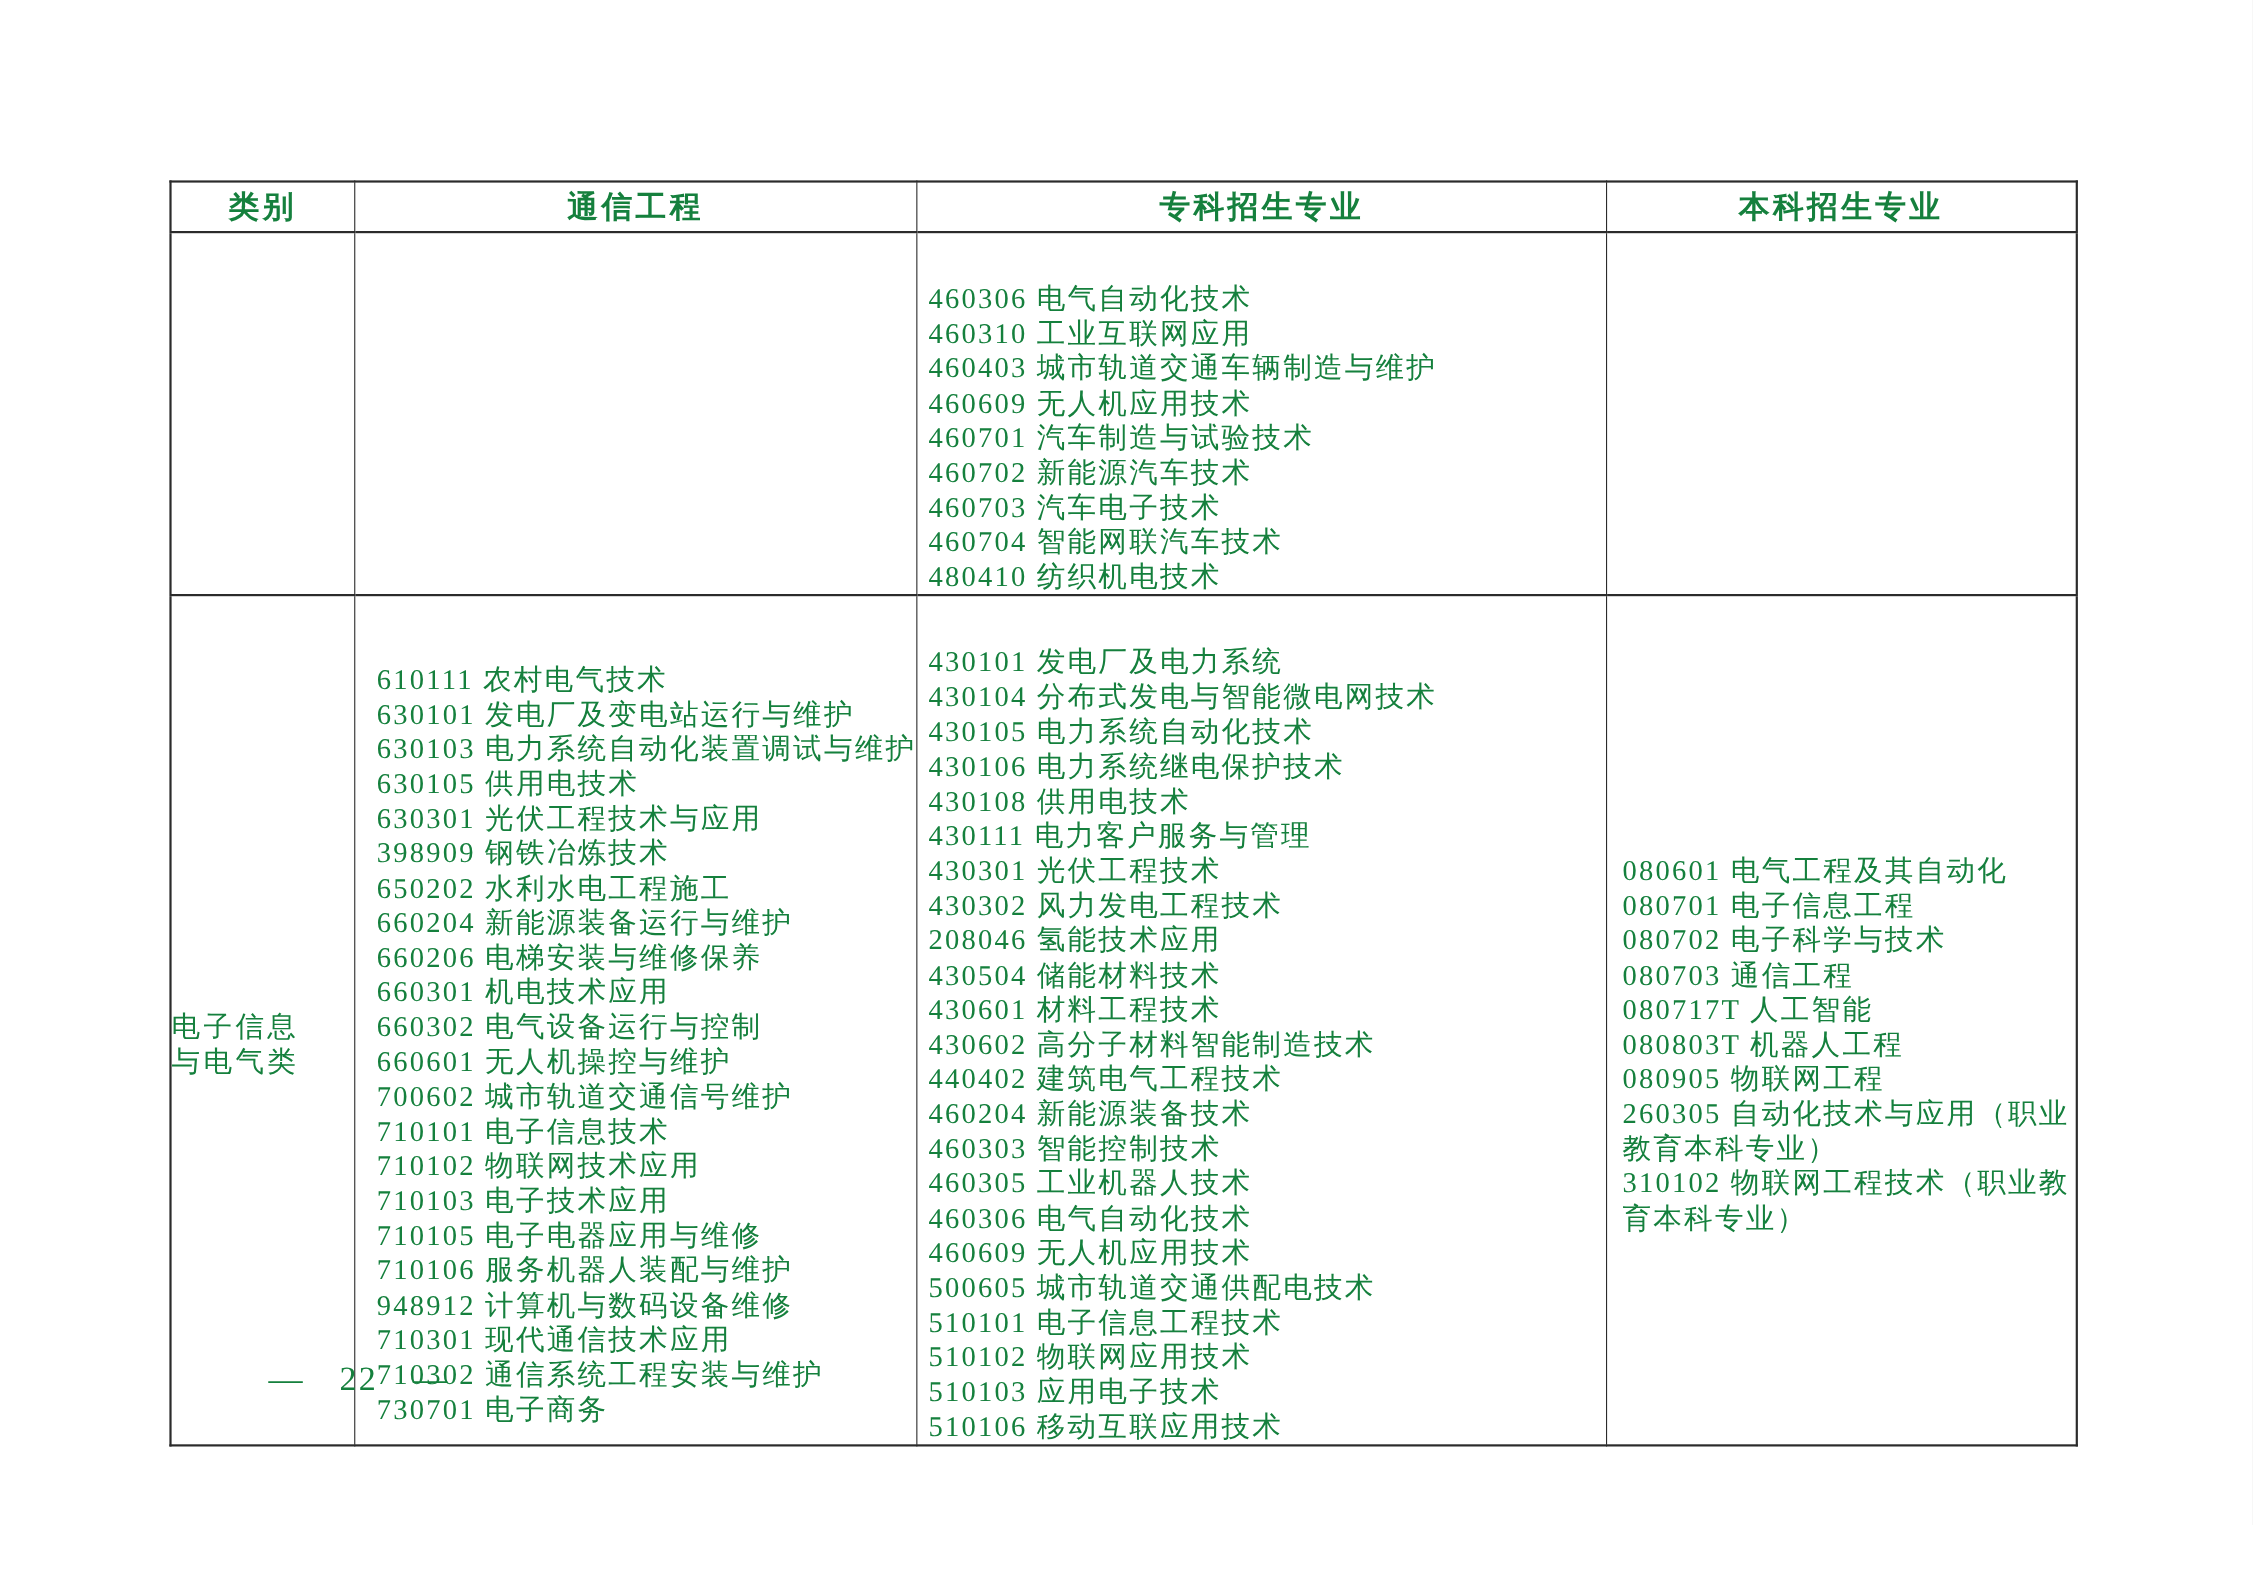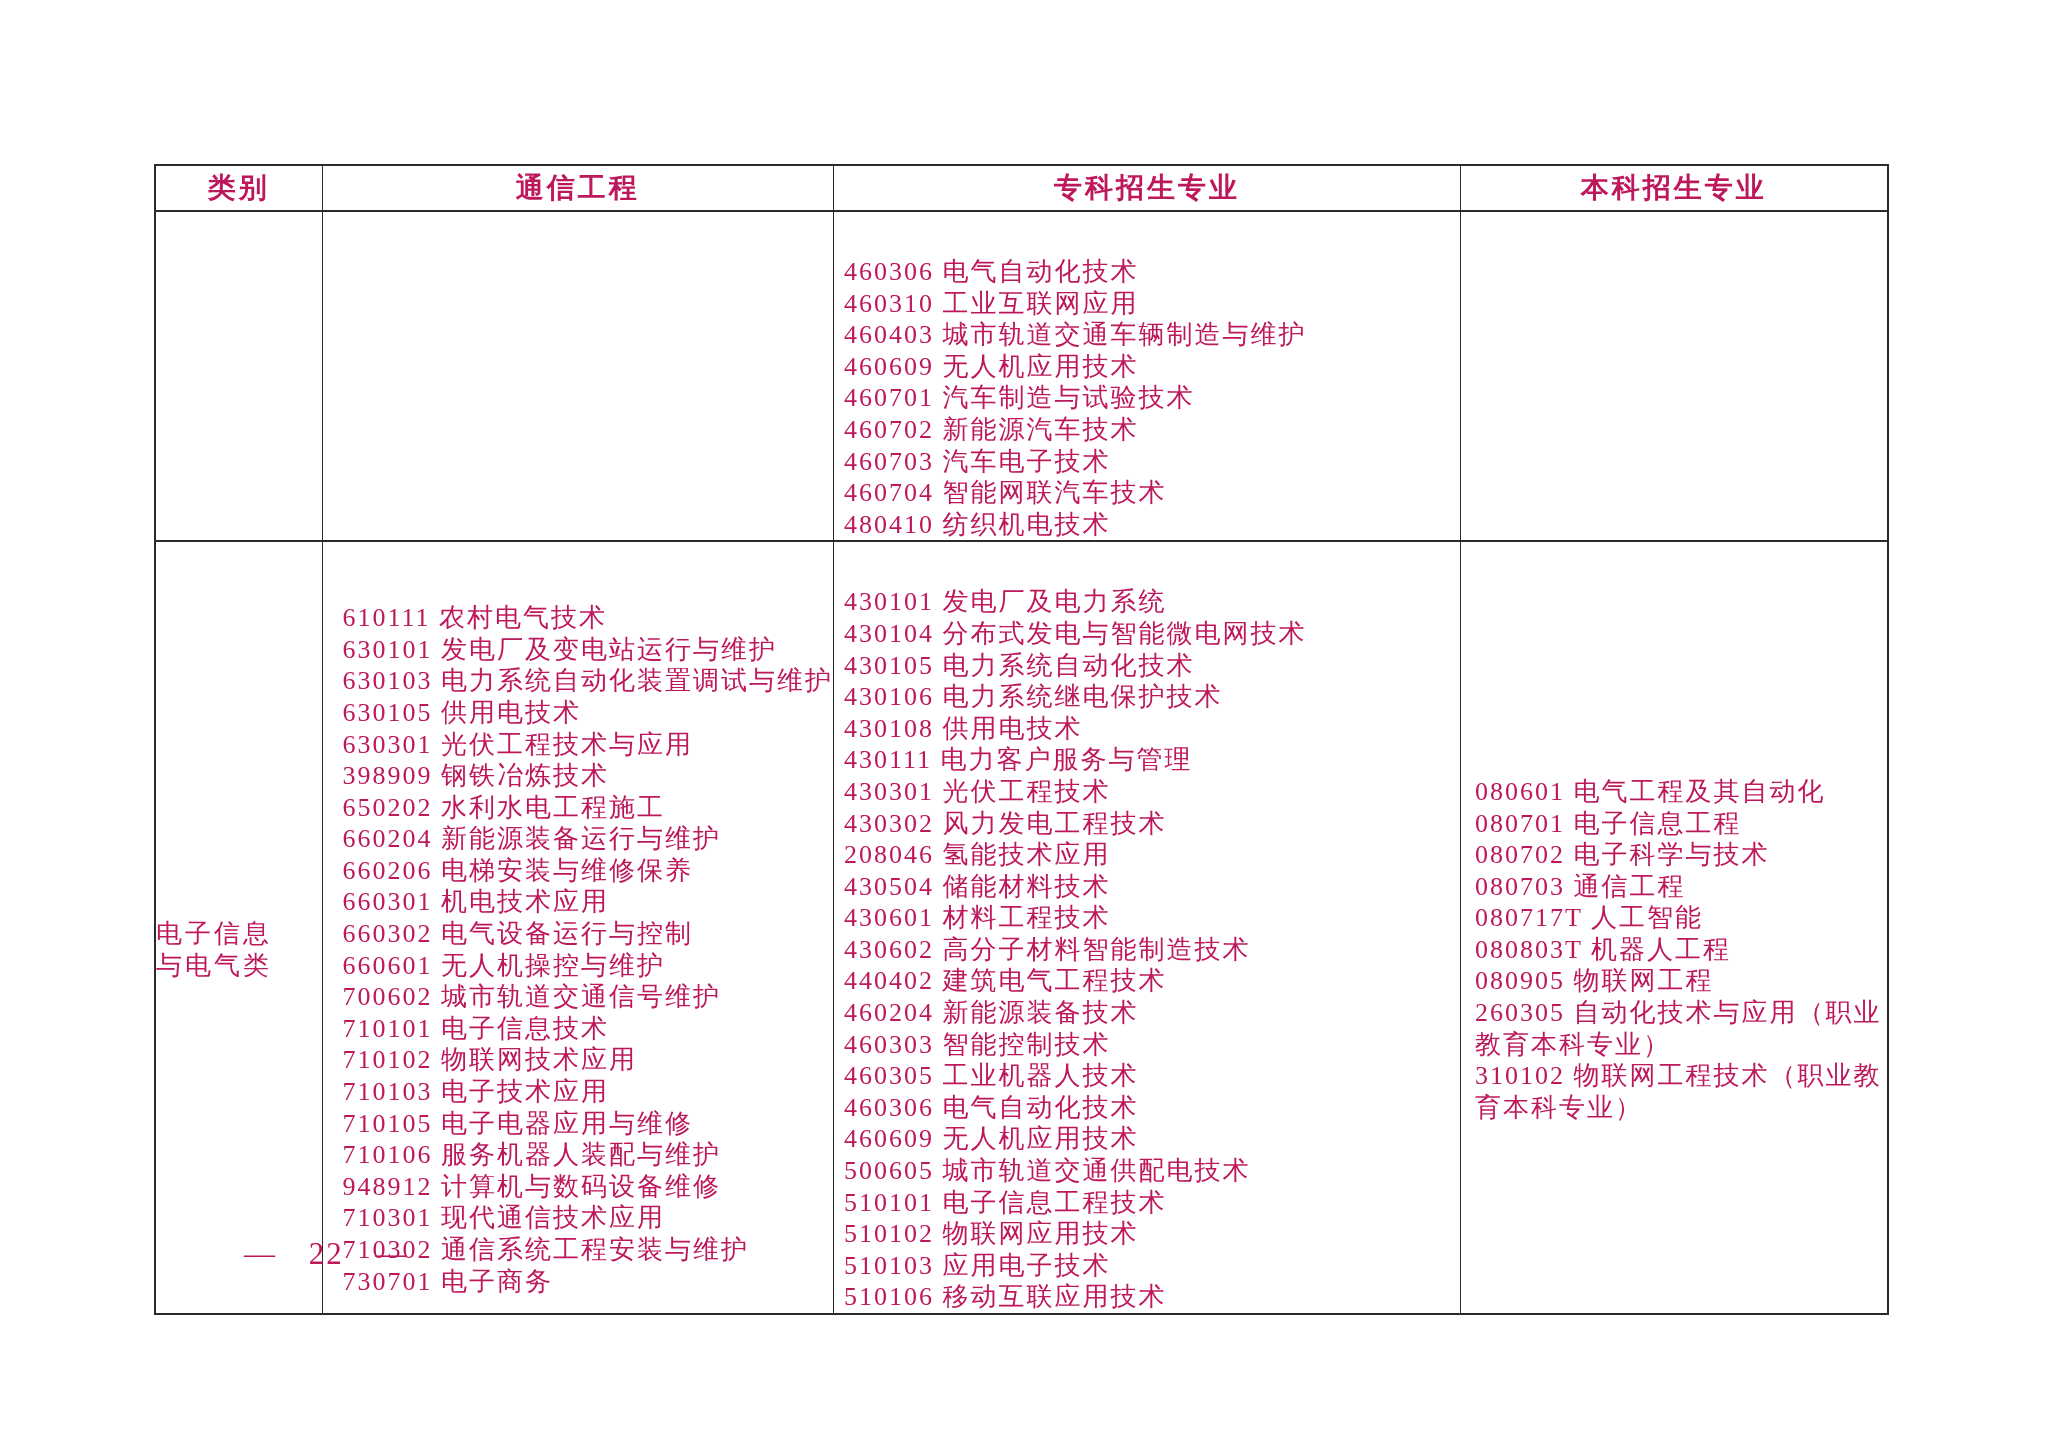--- a/index.html
+++ b/index.html
@@ -6,21 +6,21 @@
     margin: 0;
     padding: 0;
     background: #e8e8e8;
   }
   .page {
     position: relative;
     width: 2048px;
     height: 1448px;
     background: #ffffff;
     font-family: "Liberation Serif", "DejaVu Serif", serif;
-    color: #be185d;
+    color: #15803d;
     overflow: hidden;
   }
   table.majors-table {
     position: absolute;
     left: 154px;
     top: 164px;
     border-collapse: collapse;
     table-layout: fixed;
     border: 2.5px solid #2b2b2b;
   }

